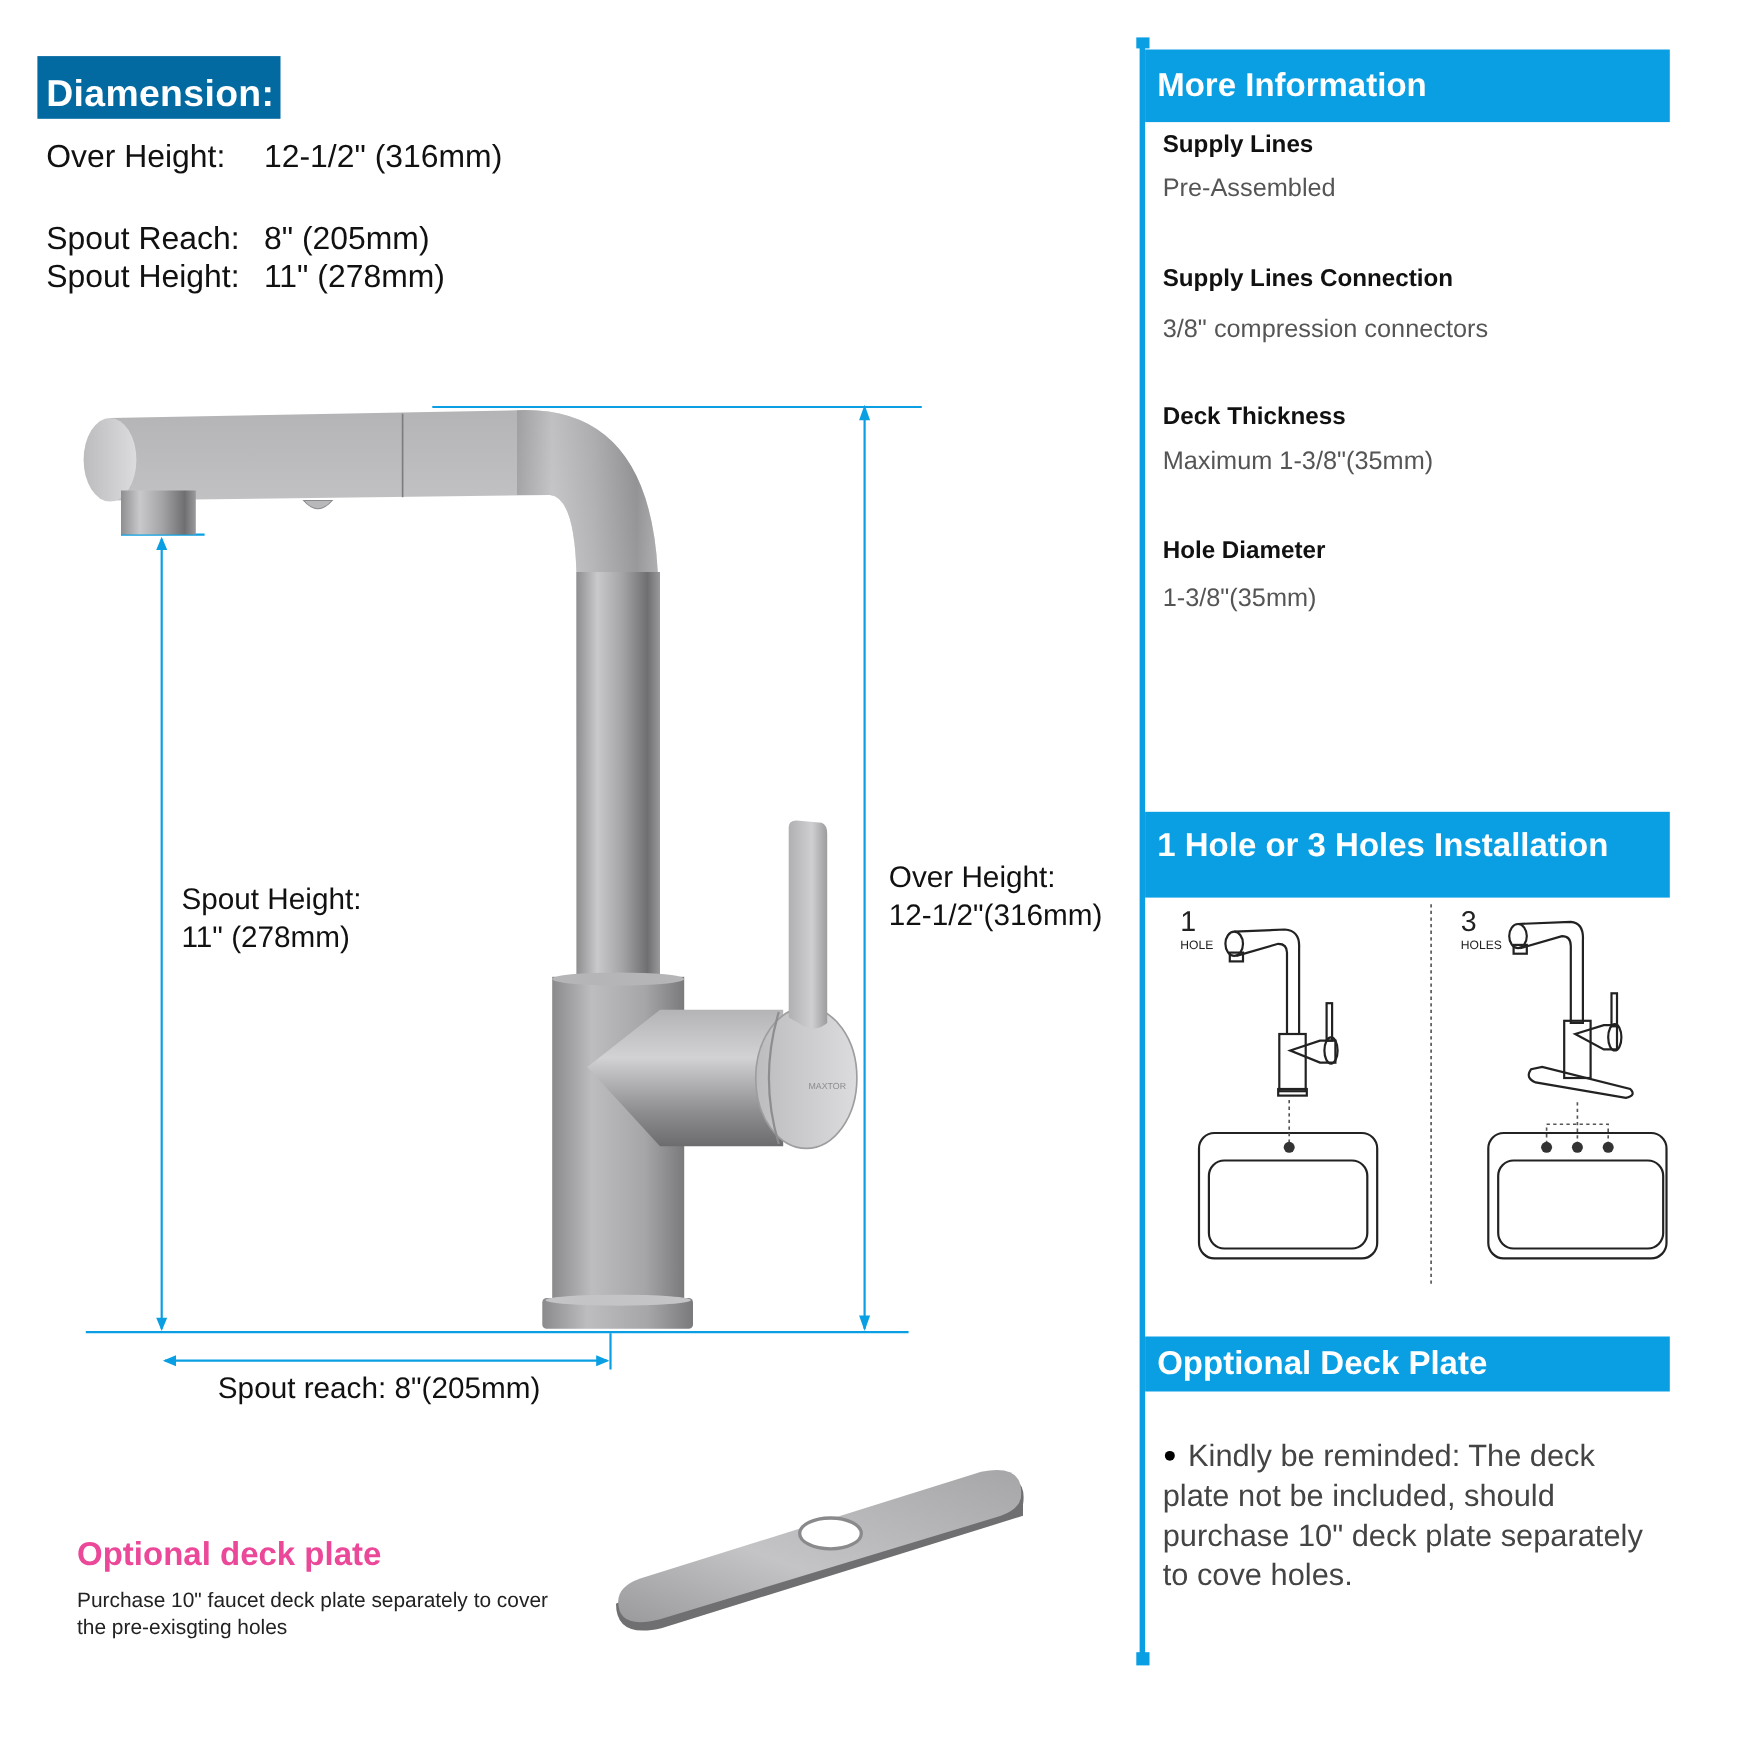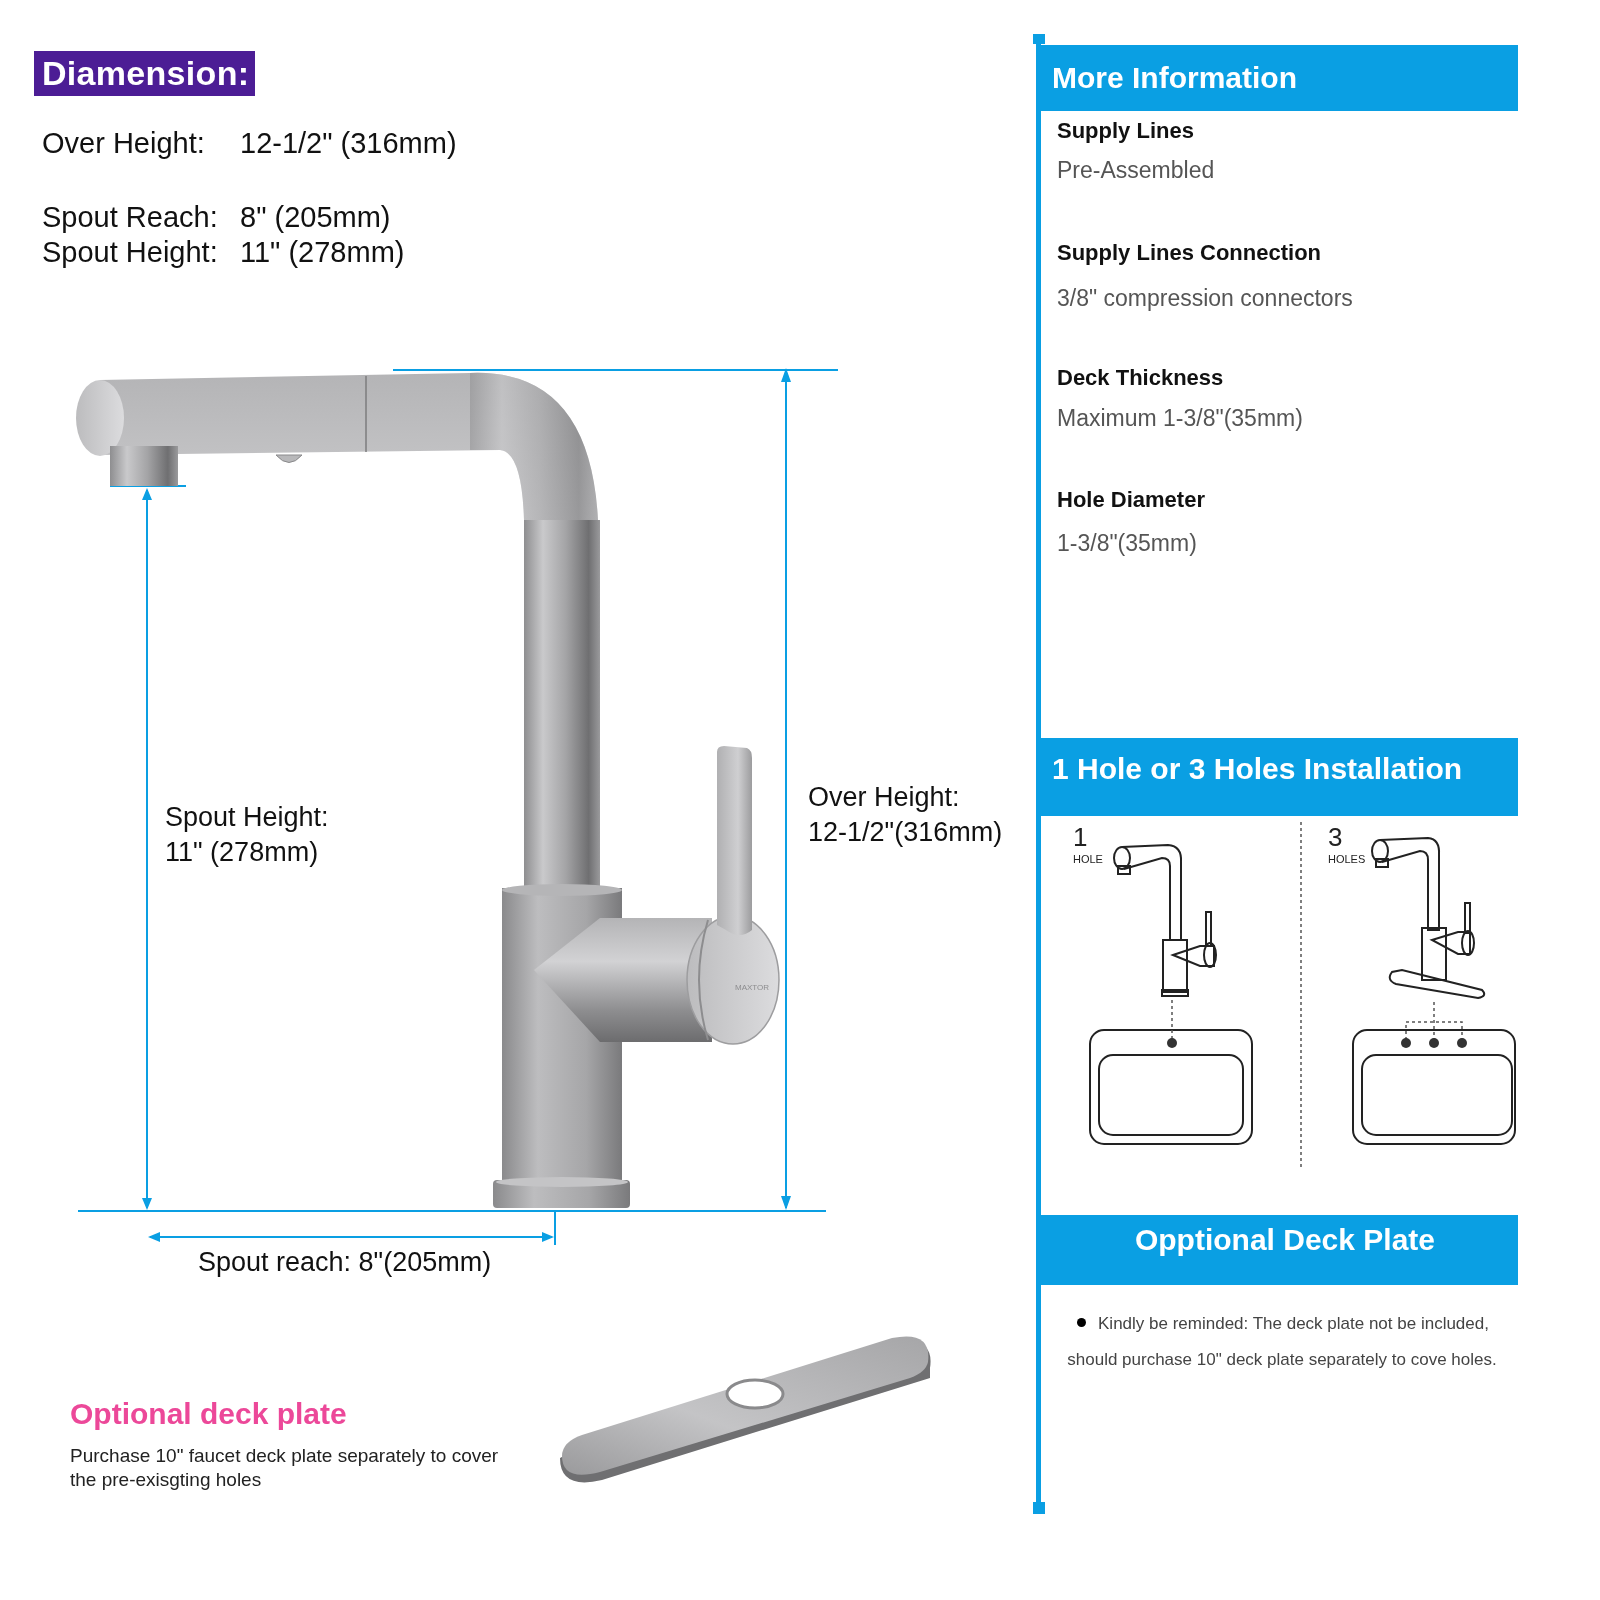--- a/index.html
+++ b/index.html
@@ -4,22 +4,22 @@
 <style>
   html, body { margin: 0; padding: 0; }
   body {
     width: 1600px; height: 1600px; background: #ffffff; position: relative; overflow: hidden;
     font-family: "Liberation Sans", "DejaVu Sans", sans-serif; color: #111;
   }
   .abs { position: absolute; }
 
   
   .dim-title {
-    left: 34px; top: 51px; height: 45px; padding: 0 6px 0 8px;
-    background: #4c1d95; color: #fff; font-weight: bold; font-size: 34px; line-height: 45px;
+    left: 34px; top: 51px; height: 45px; padding: 12px 6px 0 8px;
+    background: #0369a1; color: #fff; font-weight: bold; font-size: 34px; line-height: 45px;
     letter-spacing: 0.3px;
   }
   .dim-row { left: 42px; font-size: 29px; line-height: 36px; color: #111; white-space: pre; }
   .dim-row .lbl { display: inline-block; }
   .dim-row.r1 { top: 125px; }
   .dim-row.r1 .lbl { width: 198px; }
   .dim-row.r2 { top: 180px; }
   .dim-row.r2 .lbl { width: 198px; margin-top: 19px; }
   .dim-row.r3 { top: 234px; }
   .dim-row.r3 .lbl { width: 198px; }
@@ -40,28 +40,28 @@
   .vline { left: 1036px; top: 36px; width: 5px; height: 1476px; background: #0a9fe3; }
   .vcap-top { left: 1033px; top: 34px; width: 12px; height: 10px; background: #0a9fe3; }
   .vcap-bot { left: 1033px; top: 1502px; width: 12px; height: 12px; background: #0a9fe3; }
 
   .sec-head {
     left: 1041px; width: 477px; background: #0a9fe3; color: #fff; font-weight: bold;
     font-size: 30px; padding-left: 11px; box-sizing: border-box;
   }
   .sec-more { top: 45px; height: 66px; line-height: 66px; }
   .sec-holes { top: 738px; height: 78px; line-height: 62px; }
-  .sec-deck { top: 1215px; height: 70px; line-height: 50px; text-align: center; }
+  .sec-deck { top: 1215px; height: 50px; line-height: 50px; }
 
   .info-title { left: 1057px; font-size: 22px; font-weight: bold; color: #111; }
   .info-val { left: 1057px; font-size: 23px; color: #555; }
 
   .holes-svg { left: 1045px; top: 805px; width: 480px; height: 380px; }
 
-  .note { left: 1057px; top: 1306px; width: 450px; font-size: 17px; line-height: 36px; color: #444; text-align: center; }
+  .note { left: 1057px; top: 1306px; width: 450px; font-size: 28px; line-height: 36px; color: #444; }
   .note .bullet { display: inline-block; width: 9px; height: 9px; border-radius: 50%; background: #000; margin: 0 12px 4px 2px; vertical-align: middle; }
 </style>
 </head>
 <body>
 
 <div class="abs dim-title">Diamension:</div>
 
 <div class="abs dim-row r1"><span class="lbl">Over Height:</span><span>12-1/2" (316mm)</span></div>
 <div class="abs dim-row r2"><span class="lbl">Spout Reach:</span><span>8" (205mm)</span></div>
 <div class="abs dim-row r3"><span class="lbl">Spout Height:</span><span>11" (278mm)</span></div>

